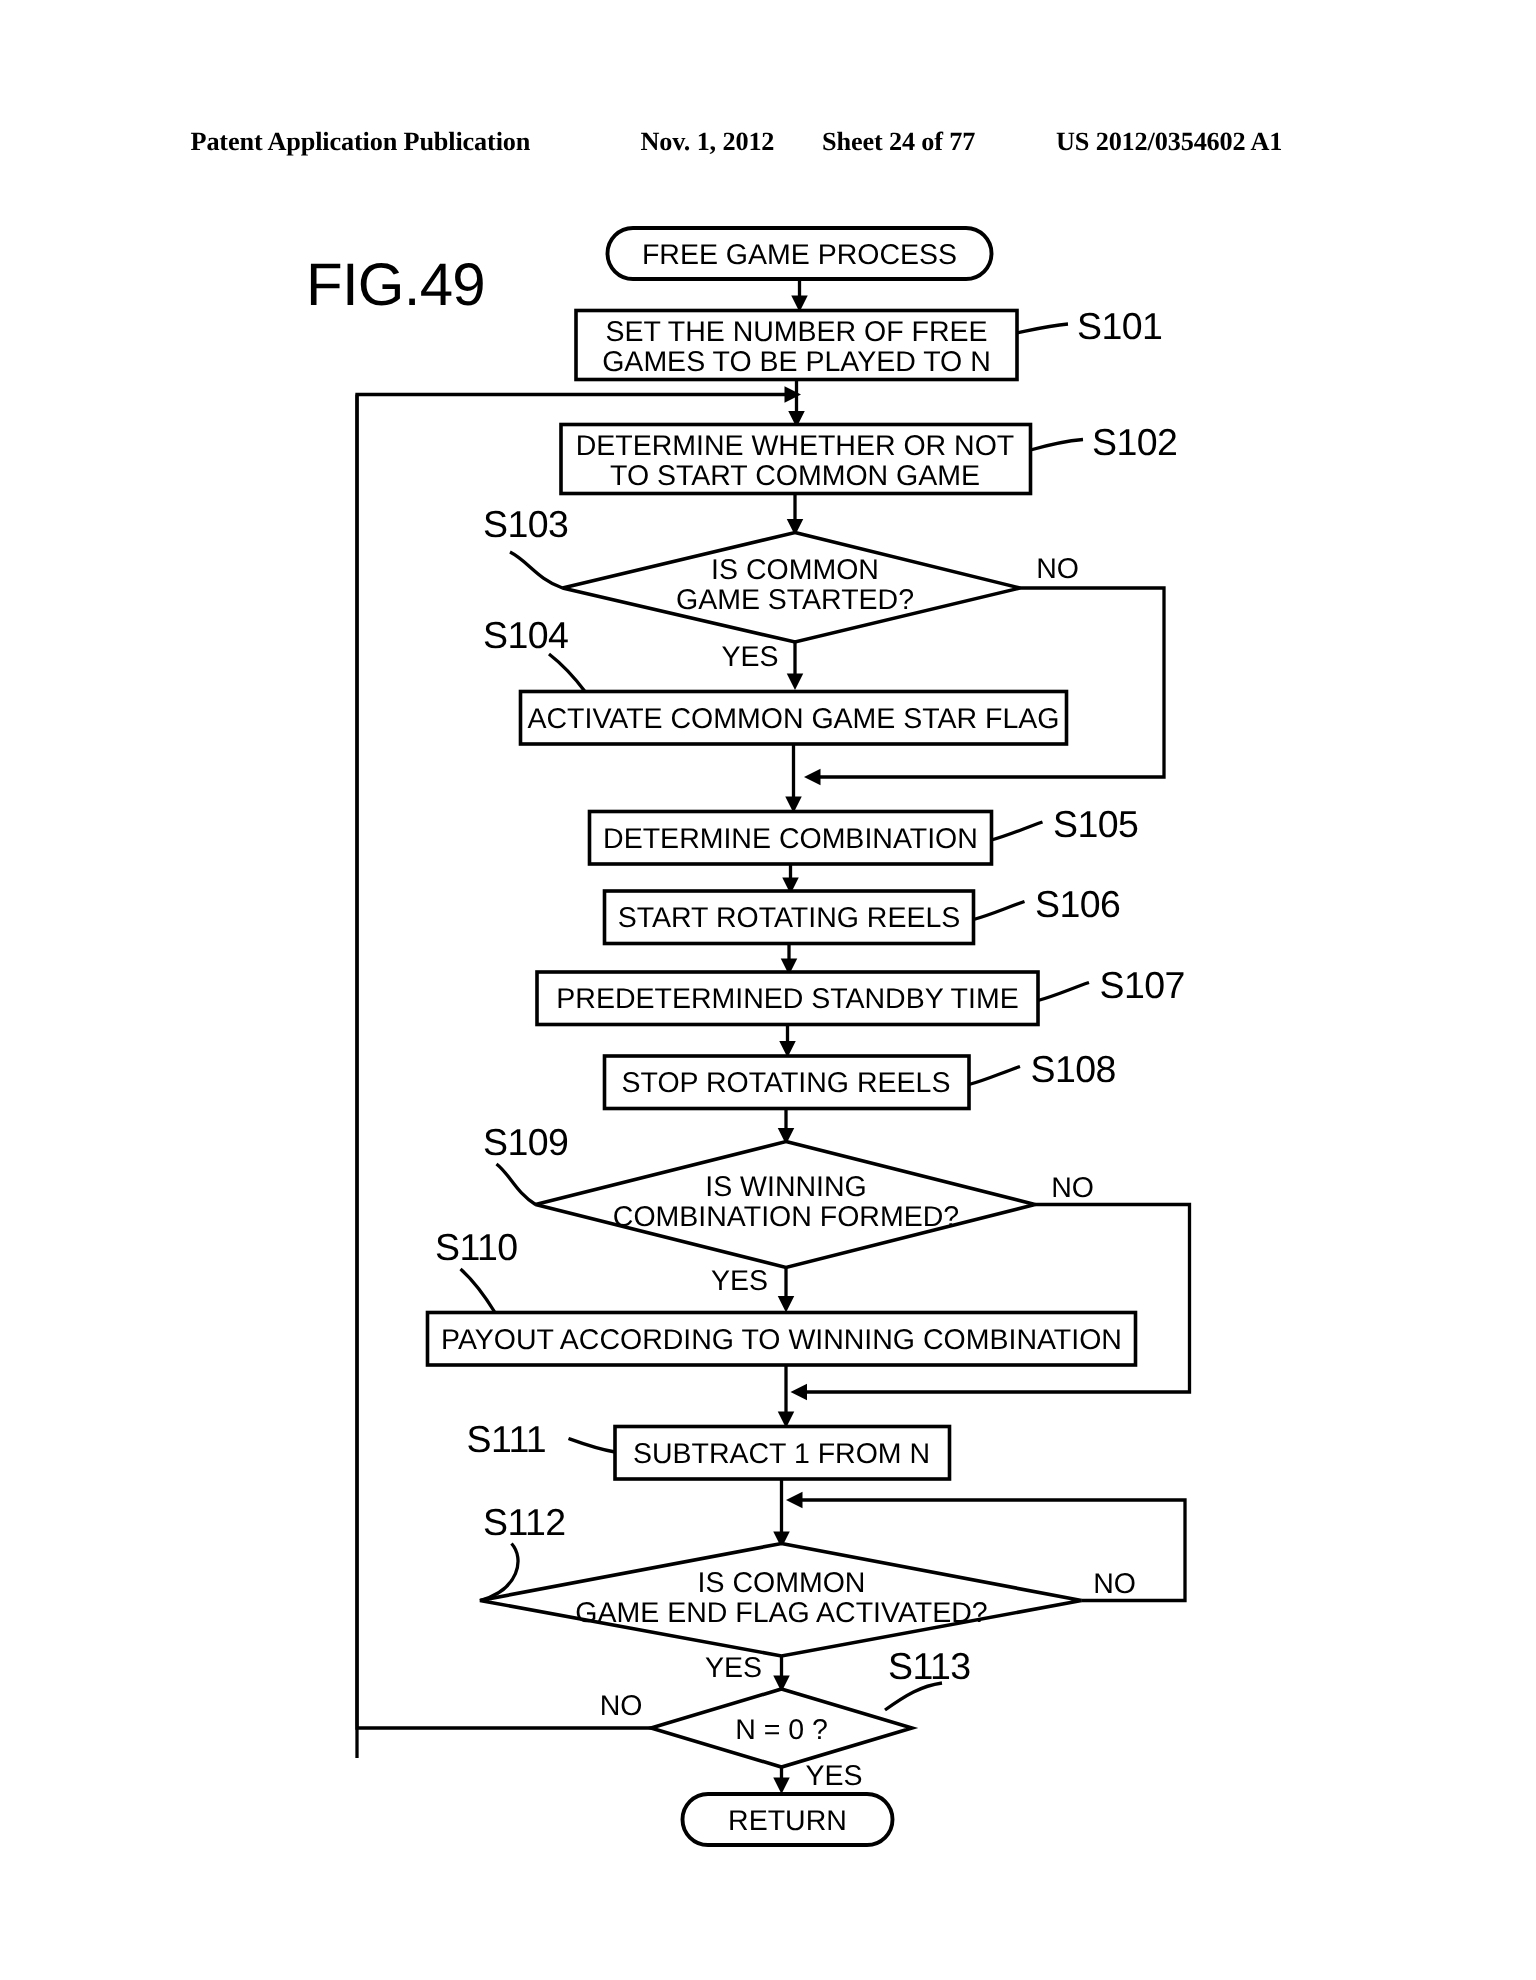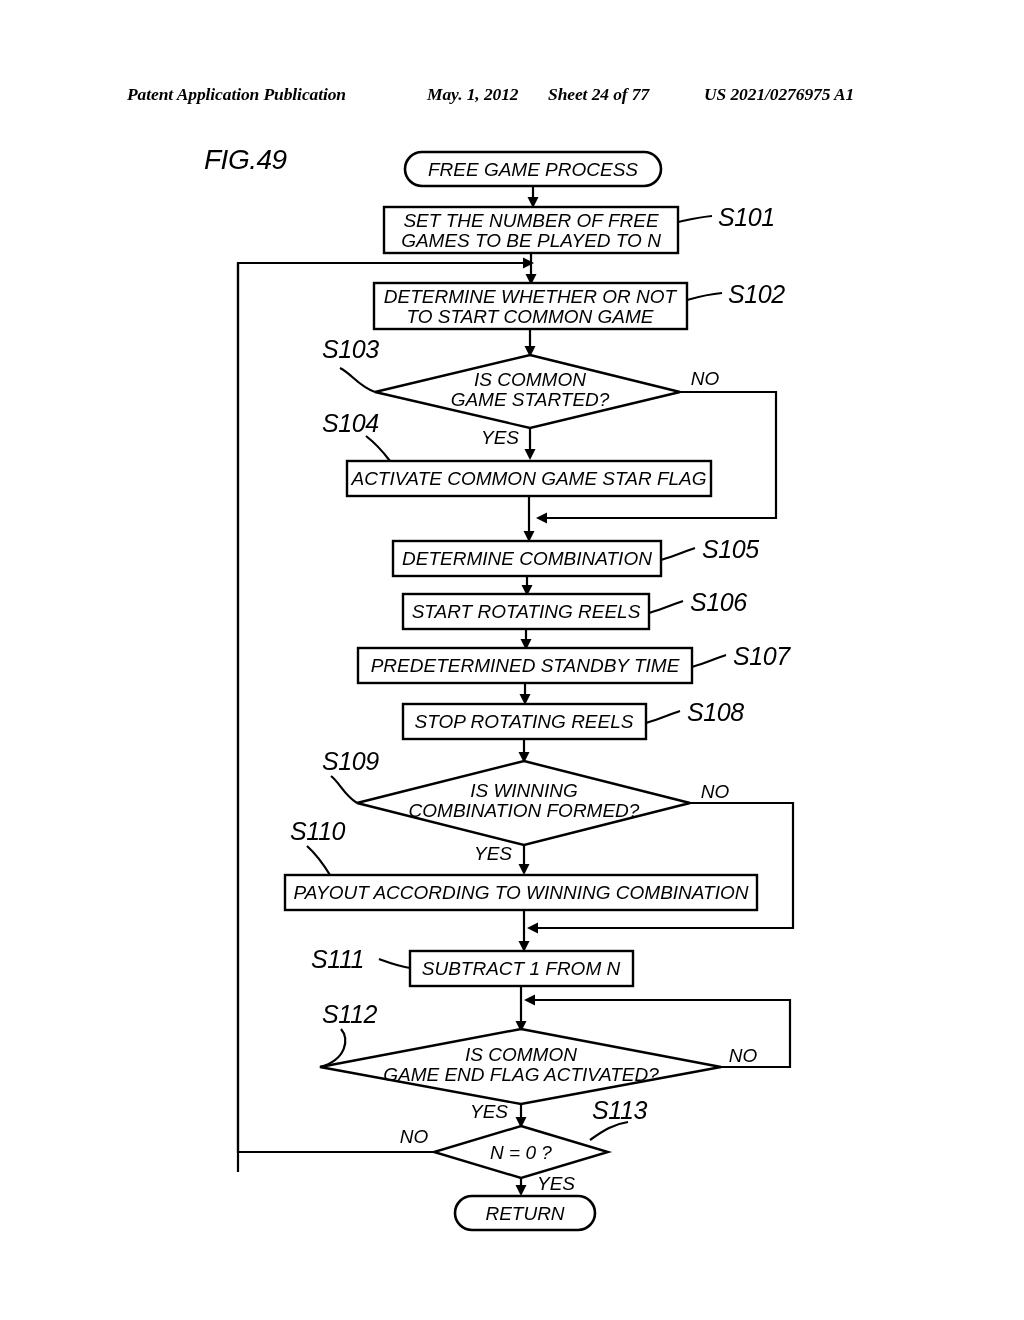--- a/index.html
+++ b/index.html
@@ -14,21 +14,20 @@
     font-family: "Liberation Sans", sans-serif;
     color: #000000;
     overflow: hidden;
   }
   #page {
     position: absolute;
     left: 0; top: 0;
     width: 1024px;
     height: 1176px;
     background: #ffffff;
-    font-style: italic;
   }
   
   #header {
     position: absolute;
     left: 0;
     top: 84px;
     width: 1024px;
     height: 26px;
     display: flex;
     align-items: baseline;
@@ -40,22 +39,22 @@
   }
   #header .h-pub   { position: absolute; left: 127px; top: 0; }
   #header .h-date  { position: absolute; left: 427px; top: 0; }
   #header .h-sheet { position: absolute; left: 548px; top: 0; }
   #header .h-num   { position: absolute; left: 704px; top: 0; }
 
   
   #fig-label {
     position: absolute;
     left: 204px;
-    top: 144px;
-    font-size: 28px;
+    top: 168px;
+    font-size: 40px;
     font-family: "Liberation Sans", sans-serif;
     letter-spacing: -0.5px;
   }
 
   
   #flow {
     position: absolute;
     left: 0;
     top: 0;
     width: 1024px;
@@ -73,23 +72,23 @@
   .conn        { stroke: #000000; stroke-width: 2.2; fill: none; }
   .frame       { stroke: #000000; stroke-width: 2.2; fill: none; }
 </style>
 </head>
 <body>
 
 <div id="page">
 
   <div id="header">
     <span class="h-pub">Patent Application Publication</span>
-    <span class="h-date">May. 1, 2012</span>
+    <span class="h-date">Nov. 1, 2012</span>
     <span class="h-sheet">Sheet 24 of 77</span>
-    <span class="h-num">US 2021/0276975 A1</span>
+    <span class="h-num">US 2012/0354602 A1</span>
   </div>
 
   <div id="fig-label">FIG.49</div>
 
   <svg id="flow" viewBox="0 0 1024 1320">
 
     <polyline class="frame" points="238,263 238,1172"></polyline>
 
     <g>
       <rect class="shape-term" x="405" y="152" width="256" height="34" rx="17" ry="17"></rect>

